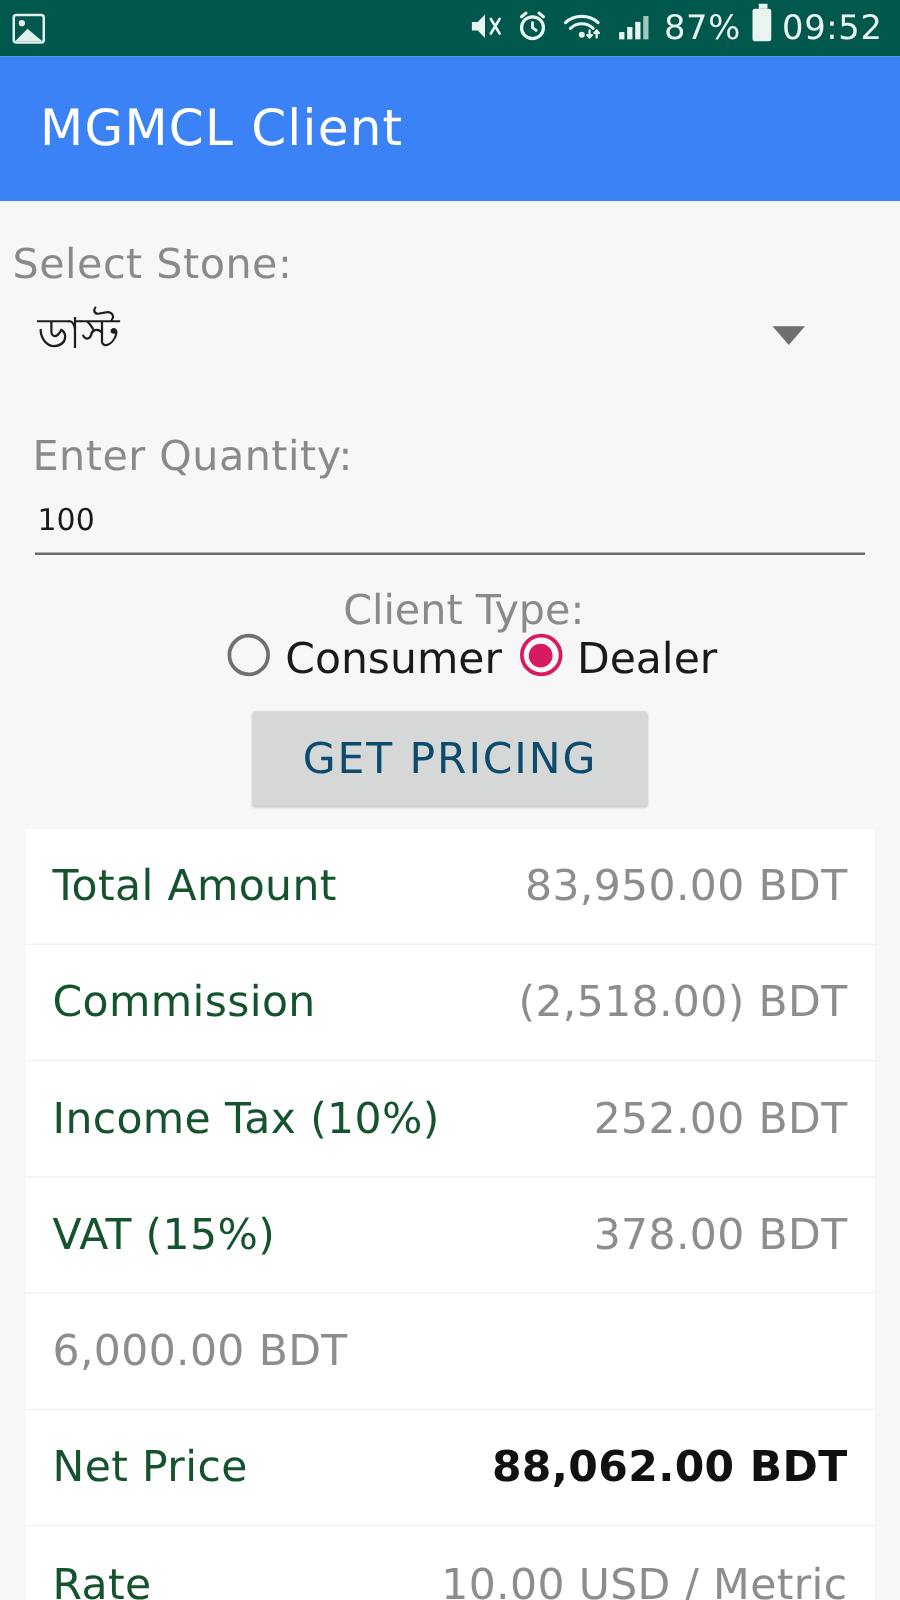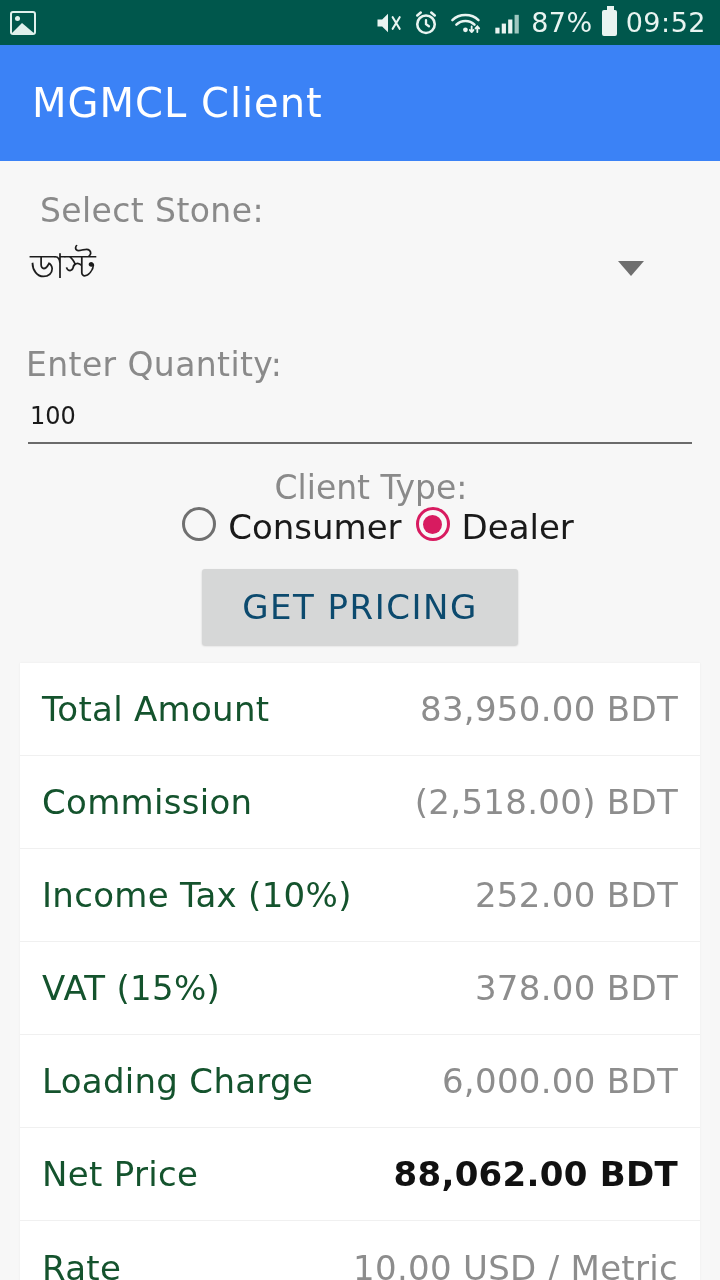--- a/index.html
+++ b/index.html
@@ -11,21 +11,21 @@
   }
   .phone { position:relative; width:720px; height:1280px; background:#f7f7f7; }
 
   
   .statusbar {
     height:45px; background:#00574c;
     display:flex; align-items:center; justify-content:space-between;
     padding:0 14px 0 10px; color:#e9f4f1;
   }
   .sb-left { display:flex; align-items:center; gap:8px; }
-  .sb-right { display:flex; align-items:center; gap:9px; }
+  .sb-right { display:flex; gap:9px; }
   .gallery-ic { width:26px; height:24px; border:2.5px solid #dff0ec; border-radius:3px; position:relative; overflow:hidden; }
   .gallery-ic::before { content:""; position:absolute; width:5px; height:5px; border-radius:50%; background:#dff0ec; left:3px; top:3px; }
   .gallery-ic::after { content:""; position:absolute; left:-1px; bottom:-1px; width:0; height:0;
         border-left:11px solid transparent; border-right:13px solid transparent; border-bottom:11px solid #dff0ec; }
   .sb-ic { display:block; }
   .sb-text { font-size:27px; letter-spacing:0.5px; font-family:"DejaVu Sans", sans-serif; color:#e9f4f1; }
   .batt { width:15px; height:26px; border:2.5px solid #e9f4f1; border-radius:2px; position:relative; background:#e9f4f1; }
   .batt::before { content:""; position:absolute; top:-6px; left:3px; width:7px; height:4px; background:#e9f4f1; }
 
   
@@ -37,21 +37,21 @@
     color:#ffffff; font-size:40px; letter-spacing:1px;
     font-family:"DejaVu Sans", sans-serif; font-weight:400;
   }
 
   
   .content { padding:0; background:#f7f7f7; }
   .label {
     color:#8a8a8a; font-size:33px; letter-spacing:0.4px;
     font-family:"DejaVu Sans", sans-serif;
   }
-  .field-label-stone { padding:30px 0 0 40px; }
+  .field-label-stone { padding:30px 0 0 10px; }
 
   .spinner {
     margin:6px 22px 0 26px; position:relative;
     display:flex; align-items:center; justify-content:space-between;
     padding:4px 14px 12px 4px; cursor:pointer;
   }
   .spinner .value { color:#1c1c1c; font-size:34px; font-family:"DejaVu Sans", sans-serif; }
   .caret { width:0; height:0; border-left:13px solid transparent; border-right:13px solid transparent; border-top:15px solid #6f6f6f; margin-right:40px; }
 
   .field-label-qty { padding:36px 0 0 26px; }
@@ -192,21 +192,20 @@
       </div>
       <div class="row">
         <span class="k">Income Tax (10%)</span>
         <span class="v">252.00 BDT</span>
       </div>
       <div class="row">
         <span class="k">VAT (15%)</span>
         <span class="v">378.00 BDT</span>
       </div>
       <div class="row">
-        <span class="k">Loading Charge</span>
         <span class="v">6,000.00 BDT</span>
       </div>
       <div class="row strong">
         <span class="k">Net Price</span>
         <span class="v">88,062.00 BDT</span>
       </div>
       <div class="row">
         <span class="k">Rate</span>
         <span class="v">10.00 USD / Metric</span>
       </div>

